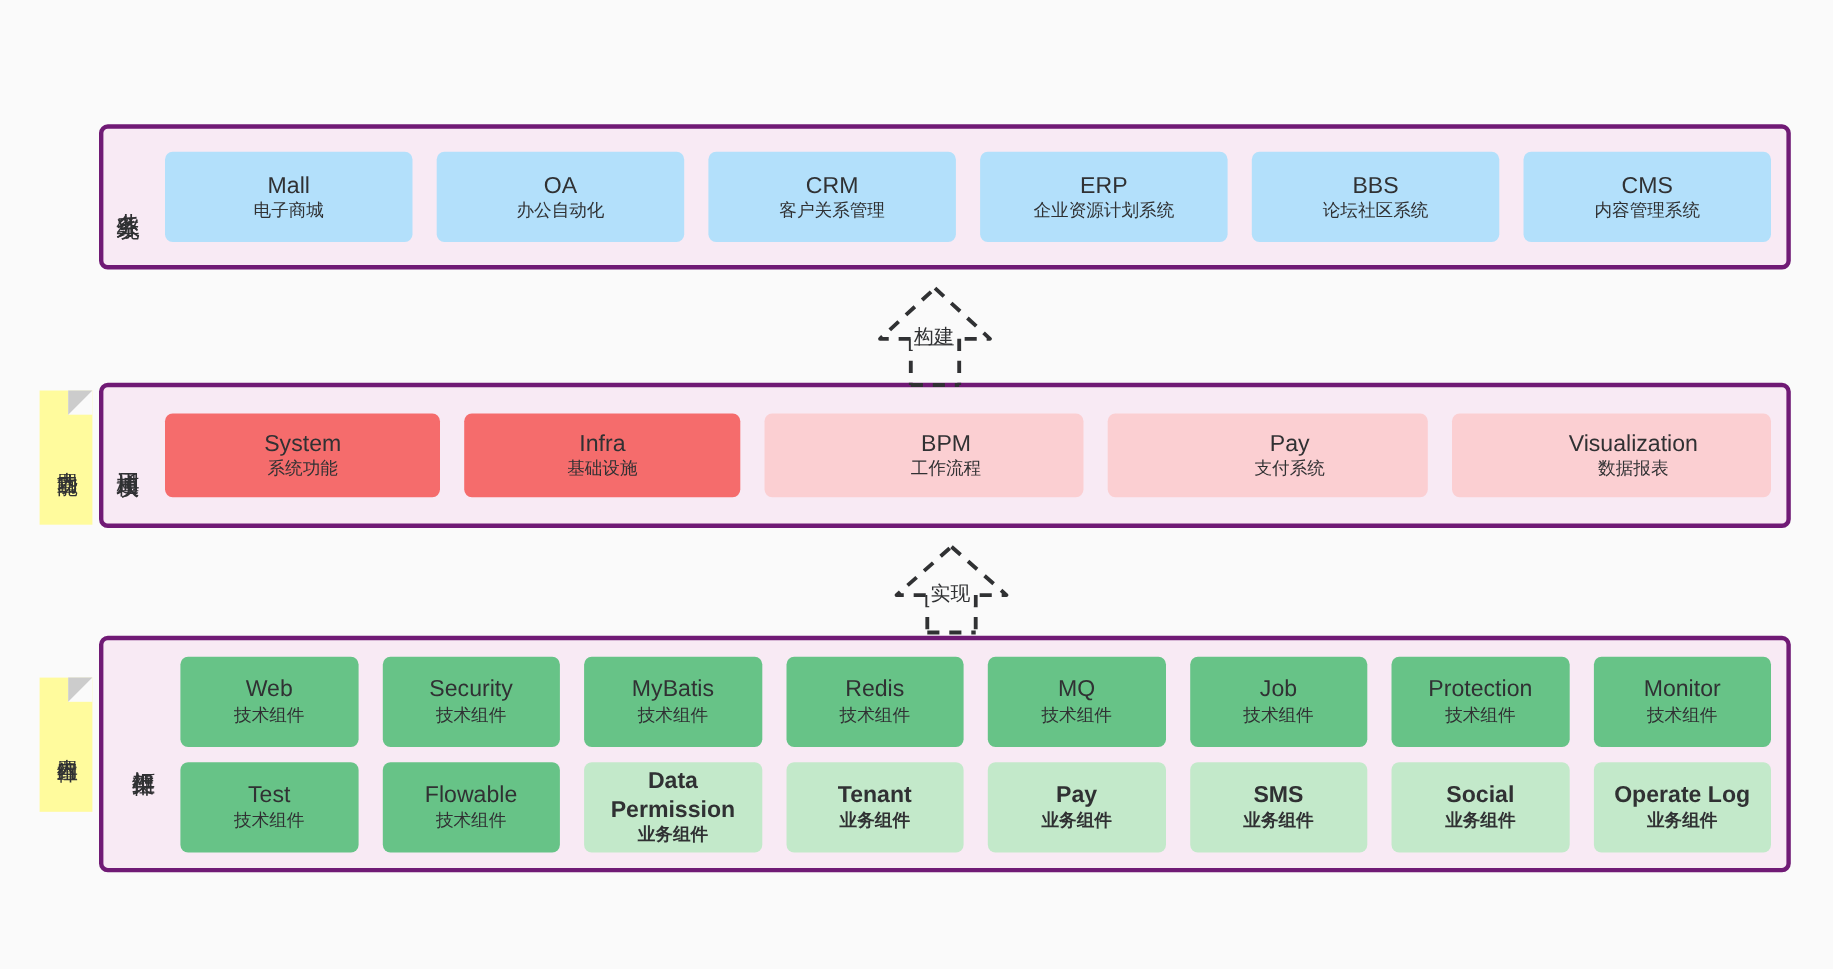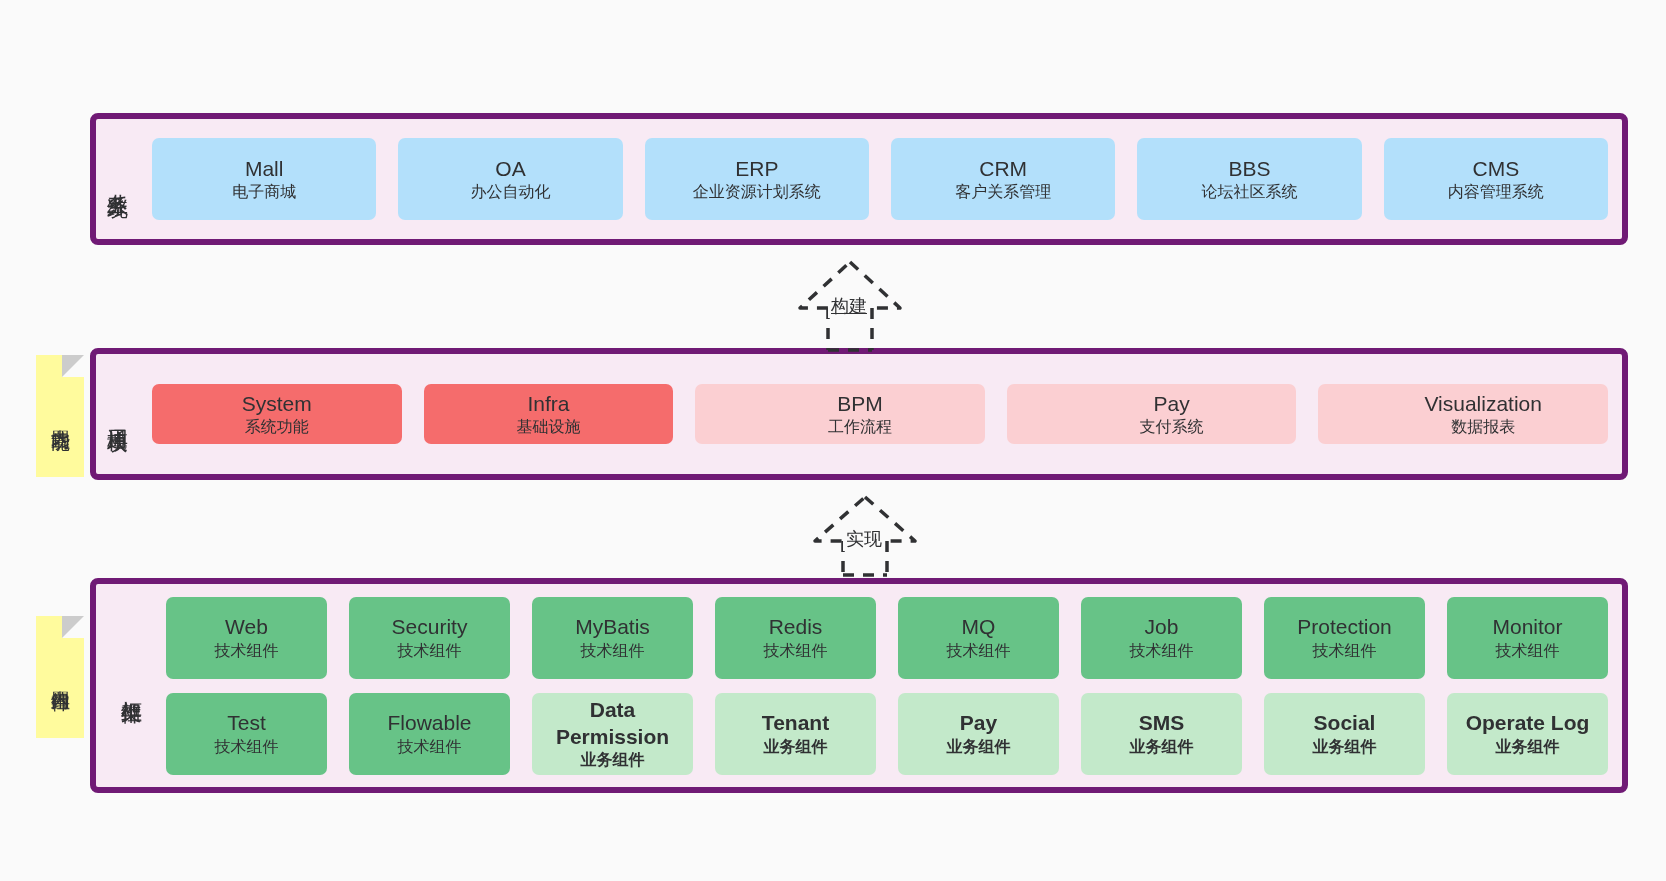--- a/index.html
+++ b/index.html
@@ -15,21 +15,21 @@
     position: relative;
     width: 1666px;
     height: 881px;
     background: #fafafa;
   }
 
   
   .layer {
     position: absolute;
     background: #f8eaf4;
-    border: 6px solid #701a75;
+    border: 4px solid #701a75;
     border-radius: 8px;
     display: flex;
     align-items: stretch;
   }
   .layer-title {
     flex: 0 0 auto;
     width: 42px;
     display: flex;
     align-items: center;
     justify-content: center;
@@ -73,21 +73,21 @@
 
   
   .c-blue        { background: #b3e0fb; }
   .c-red         { background: #f56c6c; }
   .c-pink        { background: #fbcfd2; padding-left: 44px; }
   .c-green       { background: #67c387; }
   .c-lightgreen  { background: #c3e9ca; font-weight: bold; }
 
   
   .row-biz   .card { height: 82px; }
-  .row-mod   .card { height: 60px; }
+  .row-mod   .card { height: 76px; }
   .row-frame .card { height: 82px; }
 
   
   .sticky {
     position: absolute;
     width: 48px;
     background: #fffb9d;
     color: #303133;
     font-size: 19px;
     line-height: 1.2;
@@ -133,26 +133,26 @@
       <div class="card-row row-biz">
         <div class="card c-blue">
           <span class="t1">Mall</span>
           <span class="t2">电子商城</span>
         </div>
         <div class="card c-blue">
           <span class="t1">OA</span>
           <span class="t2">办公自动化</span>
         </div>
         <div class="card c-blue">
+          <span class="t1">CRM</span>
+          <span class="t2">客户关系管理</span>
+        </div>
+        <div class="card c-blue">
           <span class="t1">ERP</span>
           <span class="t2">企业资源计划系统</span>
-        </div>
-        <div class="card c-blue">
-          <span class="t1">CRM</span>
-          <span class="t2">客户关系管理</span>
         </div>
         <div class="card c-blue">
           <span class="t1">BBS</span>
           <span class="t2">论坛社区系统</span>
         </div>
         <div class="card c-blue">
           <span class="t1">CMS</span>
           <span class="t2">内容管理系统</span>
         </div>
       </div>

